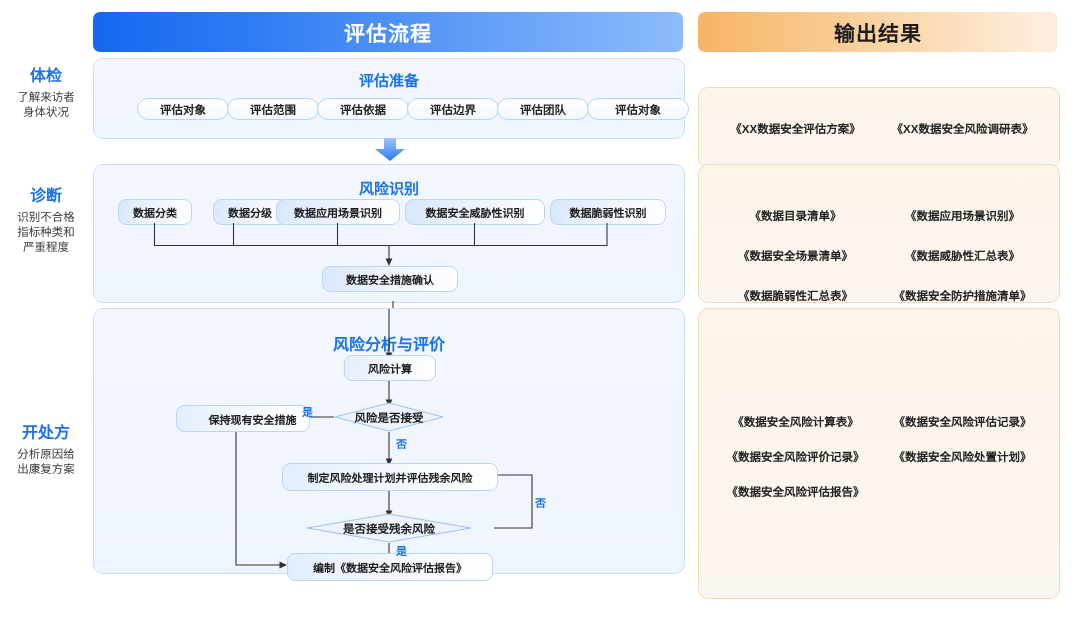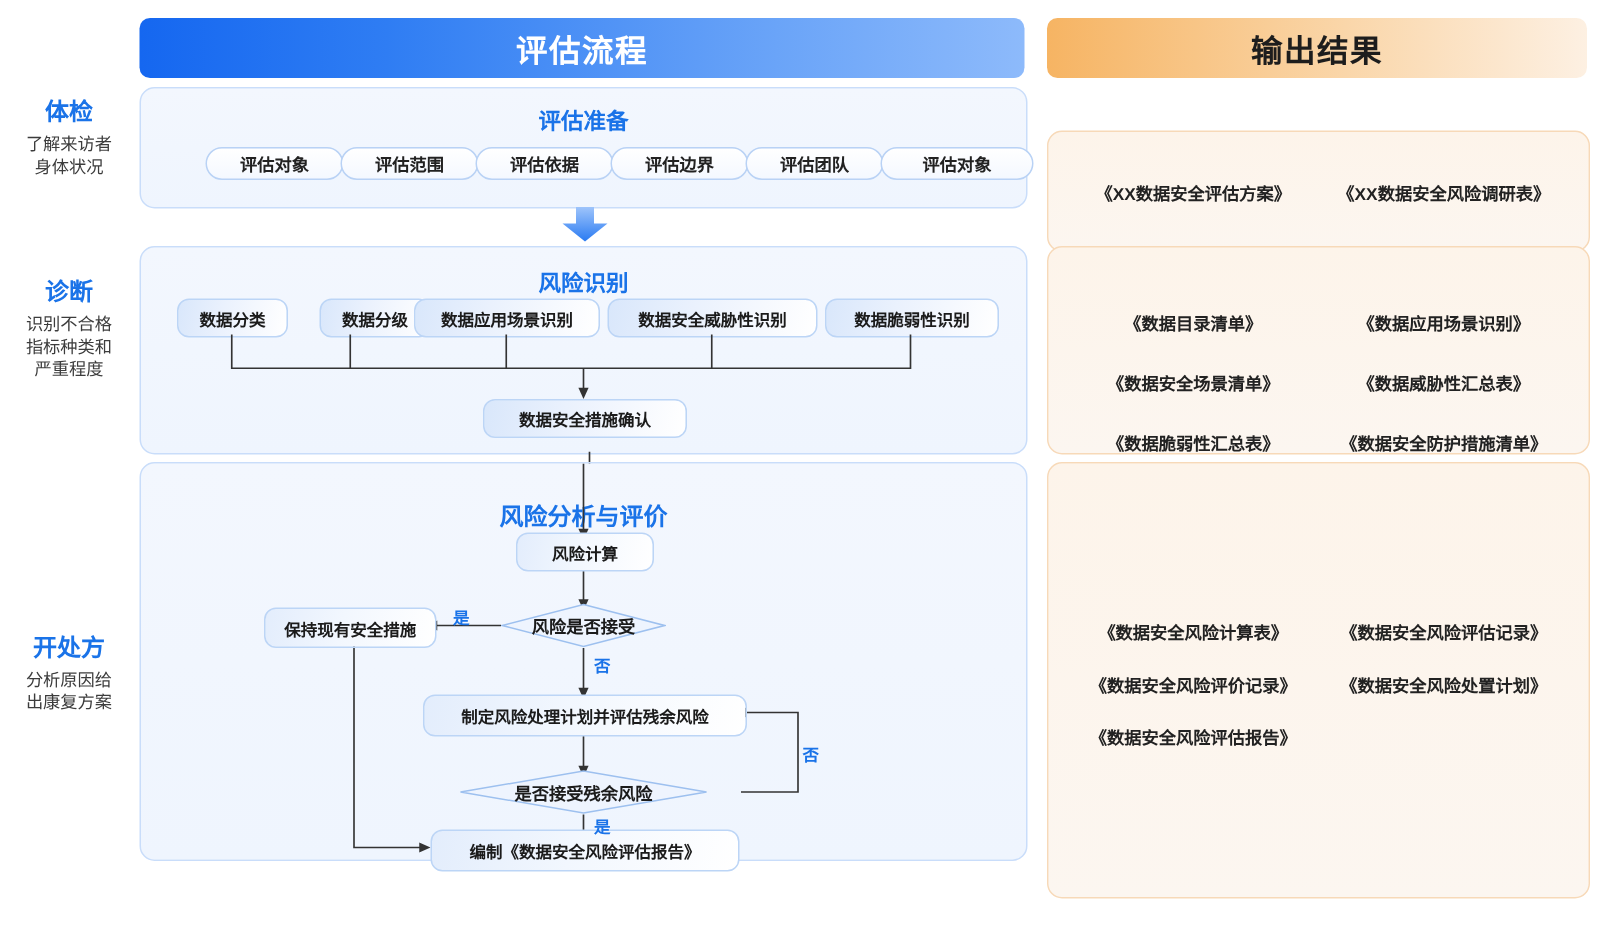--- a/index.html
+++ b/index.html
@@ -239,21 +239,21 @@
 
     <div class="node plain" style="left:250px;top:46px;width:90px;height:24px;">风险计算</div>
 
     <div class="diamond-wrap" style="left:240px;top:93px;width:110px;height:30px;">
       <svg width="110" height="30" viewBox="0 0 110 30">
         <polygon points="55,1 109,15 55,29 1,15" fill="#eef4fe" stroke="#9dc0ef" stroke-width="1"></polygon>
       </svg>
       <div class="diamond-label">风险是否接受</div>
     </div>
 
-    <div class="node plain" style="left:82px;top:96px;width:113px;height:25px;">保持现有安全措施</div>
+    <div class="node plain" style="left:82px;top:96px;width:113px;height:25px;padding-left:19px;">保持现有安全措施</div>
 
     <div class="node plain" style="left:188px;top:154px;width:214px;height:26px;">制定风险处理计划并评估残余风险</div>
 
     <div class="diamond-wrap" style="left:212px;top:204px;width:166px;height:30px;">
       <svg width="166" height="30" viewBox="0 0 166 30">
         <polygon points="83,1 165,15 83,29 1,15" fill="#eef4fe" stroke="#9dc0ef" stroke-width="1"></polygon>
       </svg>
       <div class="diamond-label">是否接受残余风险</div>
     </div>
 

